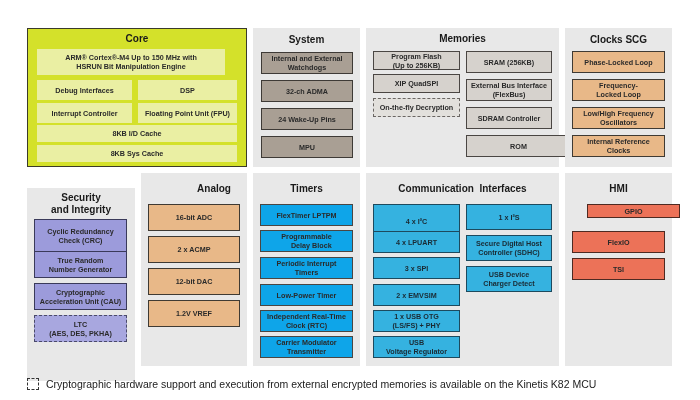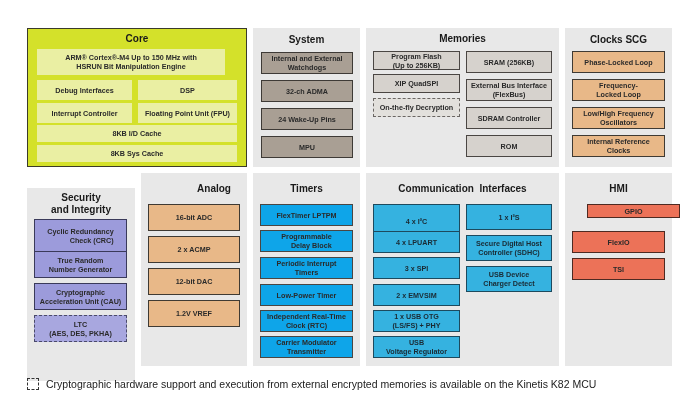--- a/index.html
+++ b/index.html
@@ -54,38 +54,38 @@
 <div class="panel mem" style="left:366px;top:28px;width:193px;height:139px;">
   <div class="panel-title" style="top:5px;">Memories</div>
   <div class="blk" style="left:7px;top:23px;width:87px;height:19px;">Program Flash
 (Up to 256KB)</div>
   <div class="blk" style="left:7px;top:46px;width:87px;height:19px;">XIP QuadSPI</div>
   <div class="blk dashed" style="left:7px;top:70px;width:87px;height:19px;">On-the-fly Decryption</div>
   <div class="blk" style="left:100px;top:23px;width:86px;height:22px;">SRAM (256KB)</div>
   <div class="blk" style="left:100px;top:51px;width:86px;height:22px;">External Bus Interface
 (FlexBus)</div>
   <div class="blk" style="left:100px;top:79px;width:86px;height:22px;">SDRAM Controller</div>
-  <div class="blk" style="left:100px;top:107px;width:86px;height:22px;">ROM</div>
+  <div class="blk" style="left:100px;top:107px;width:105px;height:22px;">ROM</div>
 </div>
 
 <div class="panel clk" style="left:565px;top:28px;width:107px;height:139px;">
   <div class="panel-title" style="top:6px;">Clocks SCG</div>
   <div class="blk" style="left:7px;top:23px;width:93px;height:22px;">Phase-Locked Loop</div>
   <div class="blk" style="left:7px;top:51px;width:93px;height:22px;">Frequency-
 Locked Loop</div>
   <div class="blk" style="left:7px;top:79px;width:93px;height:22px;">Low/High Frequency
 Oscillators</div>
   <div class="blk" style="left:7px;top:107px;width:93px;height:22px;">Internal Reference
 Clocks</div>
 </div>
 
 <div class="panel sec" style="left:27px;top:188px;width:108px;height:193px;">
   <div class="panel-title" style="top:4px;white-space:pre-line;">Security
 and Integrity</div>
-  <div class="blk" style="left:7px;top:31px;width:93px;height:34px;text-align:right;">Cyclic Redundancy
+  <div class="blk" style="left:7px;top:31px;width:93px;height:34px;">Cyclic Redundancy
 Check (CRC)</div>
   <div class="blk" style="left:7px;top:63px;width:93px;height:27px;">True Random
 Number Generator</div>
   <div class="blk" style="left:7px;top:95px;width:93px;height:27px;">Cryptographic
 Acceleration Unit (CAU)</div>
   <div class="blk dashed" style="left:7px;top:127px;width:93px;height:27px;">LTC
 (AES, DES, PKHA)</div>
 </div>
 
 <div class="panel ana" style="left:141px;top:173px;width:106px;height:193px;">

